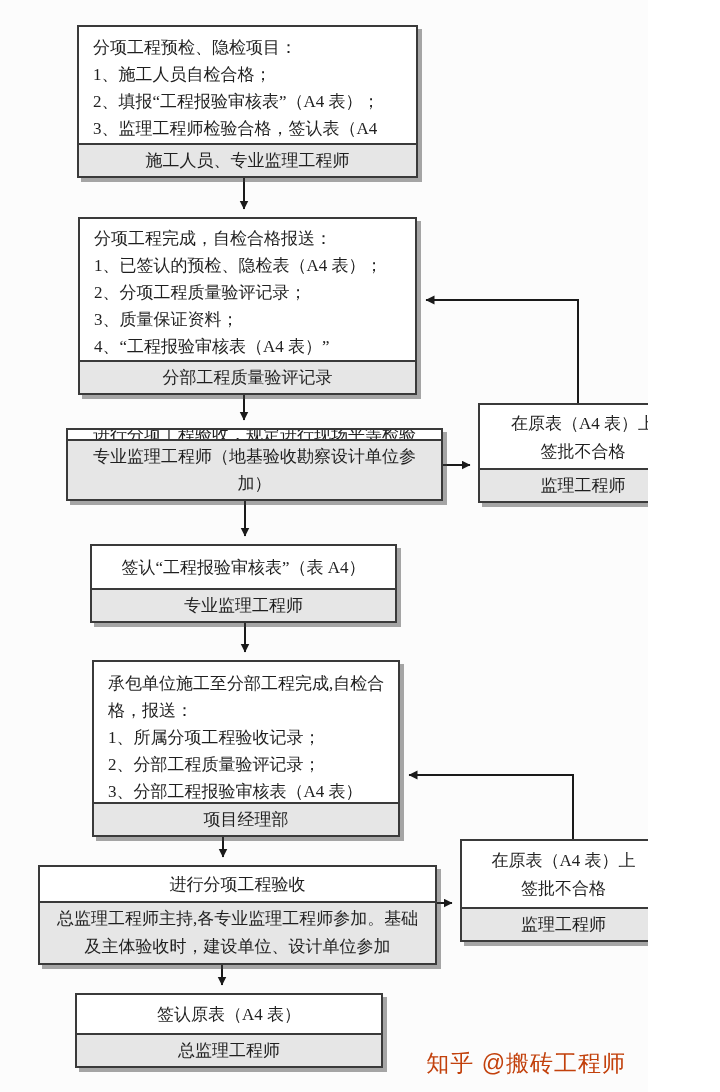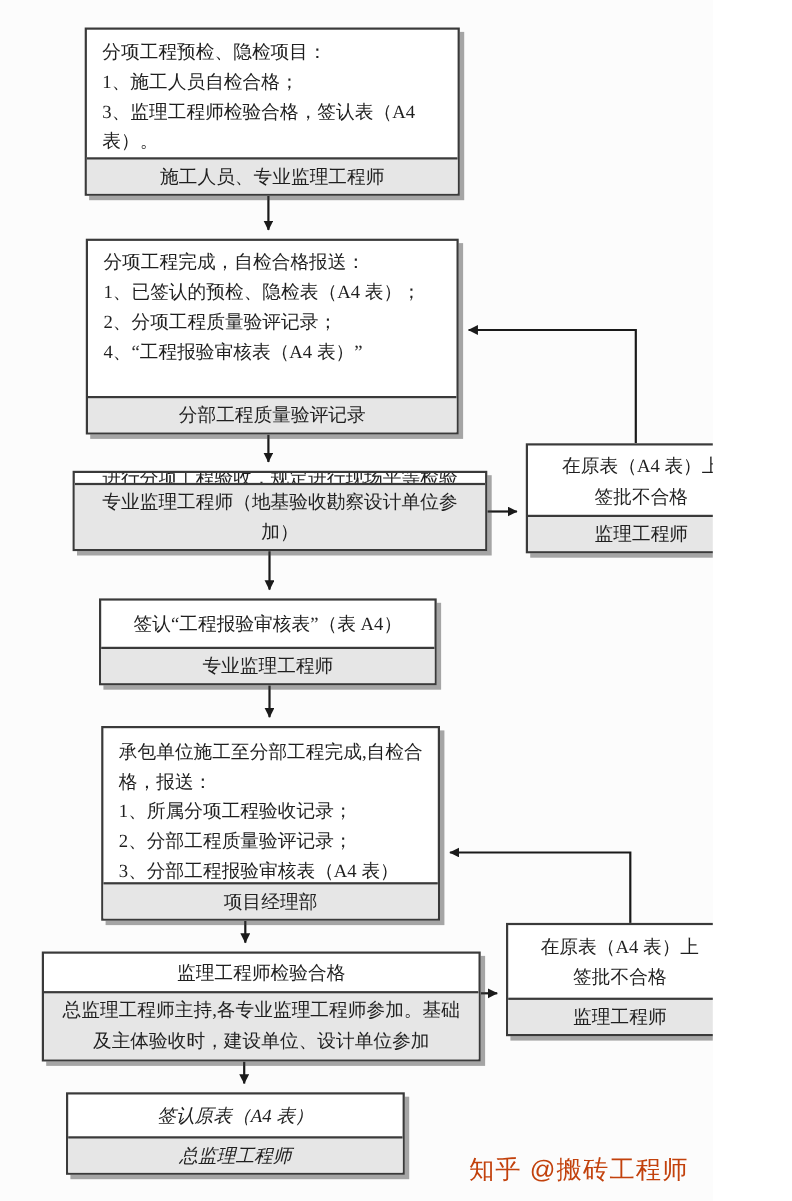--- a/index.html
+++ b/index.html
@@ -75,21 +75,21 @@
   #box-step3   { left: 66px;  top: 428px; width: 377px; height: 73px; }
   #box-step3 .main { flex-basis: 38px; }
   #box-step4   { left: 90px;  top: 544px; width: 307px; height: 79px; }
   #box-step4 .main { flex-basis: 38px; border-radius: 21px; }
   #box-step5   { left: 92px;  top: 660px; width: 308px; height: 177px; }
   #box-step5 .main { flex-basis: 142px; padding-top: 8px; }
   #box-step5 .main .line { line-height: 27px; }
   #box-step6   { left: 38px;  top: 865px; width: 399px; height: 100px; }
   #box-step6 .main { flex-basis: 35px; }
   #box-step6 .footer { line-height: 28px; padding: 2px 10px; }
-  #box-step7   { left: 60px;  top: 993px; width: 308px; height: 75px; font-style: italic; }
+  #box-step7   { left: 75px;  top: 993px; width: 308px; height: 75px; }
   #box-step7 .main { flex-basis: 37px; }
   #box-reject1 { left: 478px; top: 403px; width: 210px; height: 100px; }
   #box-reject1 .main { flex-basis: 62px; }
   #box-reject2 { left: 460px; top: 839px; width: 207px; height: 103px; }
   #box-reject2 .main { flex-basis: 61px; }
   #watermark {
     position: absolute;
     right: 22px;
     top: 1048px;
     font-size: 23px;
@@ -120,30 +120,32 @@
       <path d="M578 403 L578 300 L426 300" marker-end="url(#arr)"></path>
       <path d="M437 903 L452 903" marker-end="url(#arr)"></path>
       <path d="M573 839 L573 775 L409 775" marker-end="url(#arr)"></path>
     </g>
   </svg>
 
   <div class="fbox" id="box-step1">
     <div class="main list">
       <div class="line">分项工程预检、隐检项目：</div>
       <div class="line">1、施工人员自检合格；</div>
+      <div class="line">2、填报“工程报验审核表”（A4 表）；</div>
       <div class="line">3、监理工程师检验合格，签认表（A4 表）。</div>
     </div>
     <div class="footer">施工人员、专业监理工程师</div>
   </div>
 
   <div class="fbox" id="box-step2">
     <div class="main list">
       <div class="line">分项工程完成，自检合格报送：</div>
       <div class="line">1、已签认的预检、隐检表（A4 表）；</div>
       <div class="line">2、分项工程质量验评记录；</div>
+      <div class="line">3、质量保证资料；</div>
       <div class="line">4、“工程报验审核表（A4 表）”</div>
     </div>
     <div class="footer">分部工程质量验评记录</div>
   </div>
 
   <div class="fbox" id="box-step3">
     <div class="main center">进行分项工程验收，规定进行现场平等检验</div>
     <div class="footer">专业监理工程师（地基验收勘察设计单位参加）</div>
   </div>
 
@@ -156,21 +158,21 @@
     <div class="main list">
       <div class="line">承包单位施工至分部工程完成,自检合格，报送：</div>
       <div class="line">1、所属分项工程验收记录；</div>
       <div class="line">2、分部工程质量验评记录；</div>
       <div class="line">3、分部工程报验审核表（A4 表）</div>
     </div>
     <div class="footer">项目经理部</div>
   </div>
 
   <div class="fbox" id="box-step6">
-    <div class="main center">监理工程师检验合格</div>
+    <div class="main center">进行分项工程验收</div>
     <div class="footer">总监理工程师主持,各专业监理工程师参加。基础及主体验收时，建设单位、设计单位参加</div>
   </div>
 
   <div class="fbox" id="box-step7">
     <div class="main center">签认原表（A4 表）</div>
     <div class="footer">总监理工程师</div>
   </div>
 
   <div class="fbox" id="box-reject1">
     <div class="main center2">

